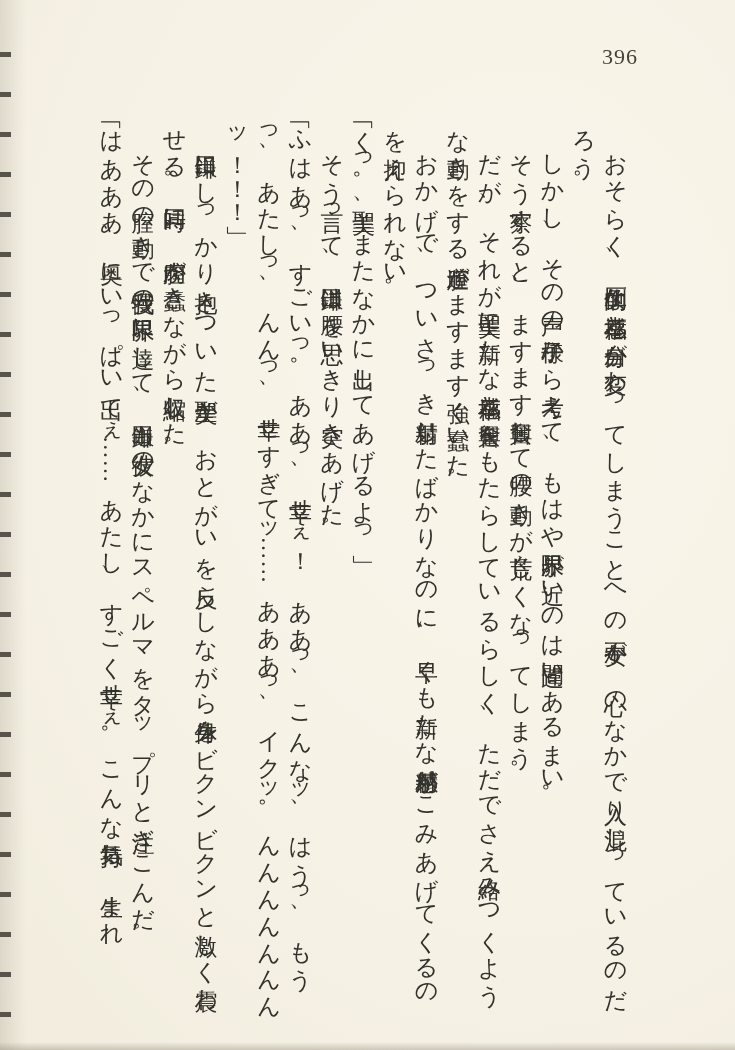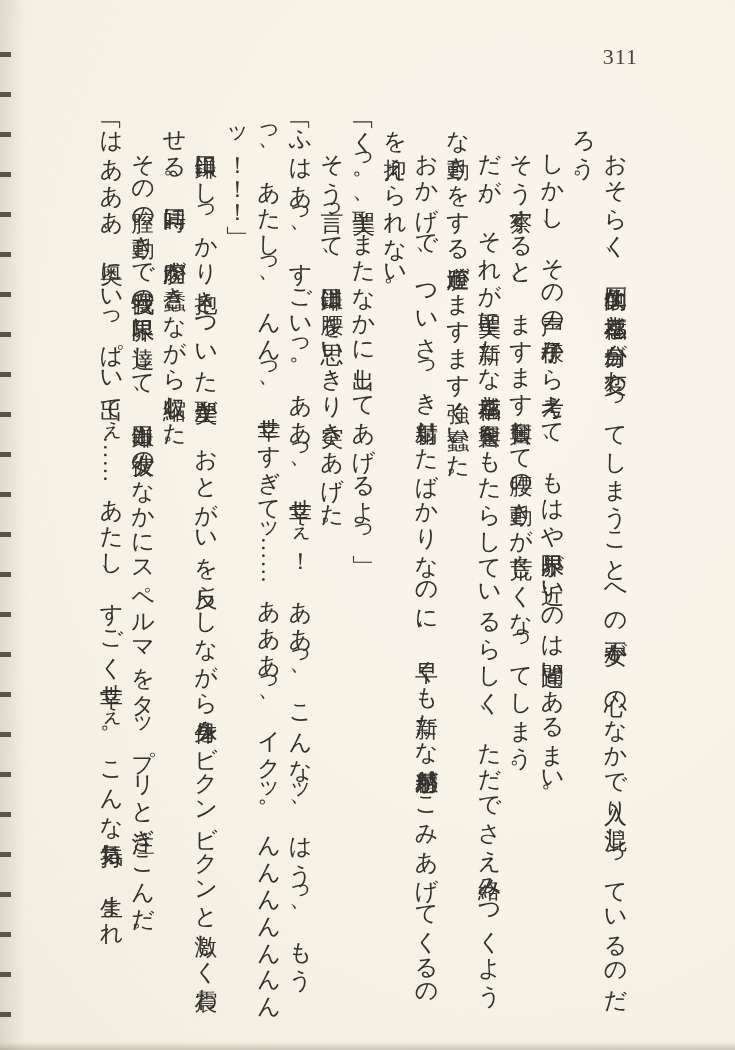--- a/index.html
+++ b/index.html
@@ -79,21 +79,21 @@
   }
 </style>
 </head>
 <body>
 
 <div class="paper">
   <div class="binding-marks"></div>
   <div class="left-shadow"></div>
   <div class="bottom-shadow"></div>
 
-  <div class="page-number">311</div>
+  <div class="page-number">396</div>
 
   <div class="body-text">
     <p class="indent">おそらく、圧倒的な幸福感と自分が変わってしまうことへの不安が、心のなかで入り混じっているのだろう。</p>
     <p class="indent">しかし、その声の様子から考えて、もはや限界が近いのは間違いあるまい。</p>
     <p class="indent">そう察すると、ますます興奮して腰の動きが荒々しくなってしまう。</p>
     <p class="indent">だが、それが聖美に新たな幸福感と興奮をもたらしているらしく、ただでさえ絡みつくような動きをする膣道がますます強く蠢いた。</p>
     <p class="indent">おかげで、ついさっき射精したばかりなのに、早くも新たな射精感がこみあげてくるのを抑えられない。</p>
     <p>「くっ。聖美、またなかに出してあげるよっ」</p>
     <p class="indent">そう言って、鎌田は腰を思いきり突きあげた。</p>
     <p>「ふはあっ、すごいっ。ああっ、幸せぇ！　ああっ、こんなッ、はうっ、もうっ、あたしっ、んんっ、幸せすぎてッ……あああっ、イクッ。んんんんんんんッ！！！」</p>

